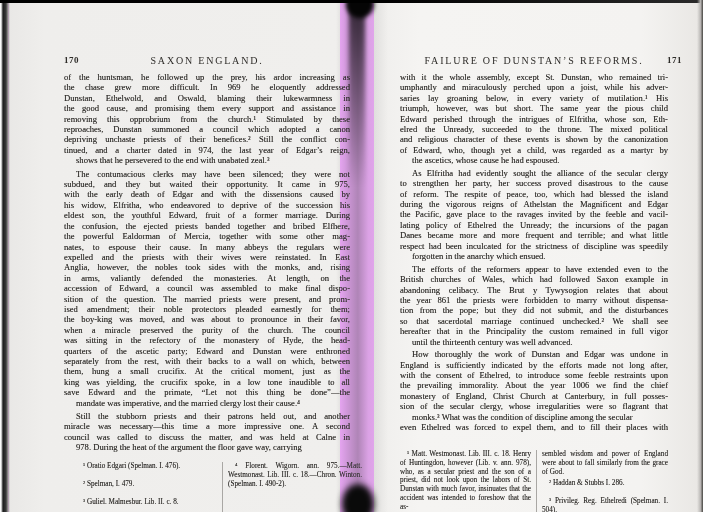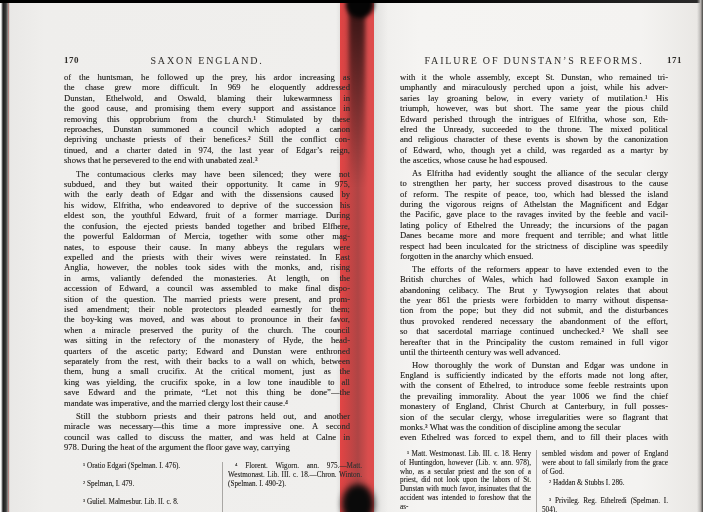--- a/index.html
+++ b/index.html
@@ -1,18 +1,18 @@
 <!DOCTYPE html>
 <html><head>
 <meta charset="utf-8">
 <style>
   html,body { margin:0; padding:0; background:#dddddd; }
   .scan {
     position:relative; width:703px; height:512px; overflow:hidden;
-    background:#ef4444;
+    background:#f0abfc;
     font-family:"Liberation Serif","DejaVu Serif",serif;
     color:#2e2c29;
   }
   
   .top-edge { position:absolute; left:0; top:0; width:703px; height:3px;
     background:linear-gradient(to right,#000 0%,#000 55%,#2a2a2a 100%); }
   .cover-edge { position:absolute; left:0; top:0; width:10px; height:512px;
     background:linear-gradient(to right,#fafafa 0px,#fafafa 1px,#1c1c1c 3px,#3a3a3a 6px,#9c9a97 8px,rgba(0,0,0,0) 10px); }
   .paper-left { position:absolute; left:9px; top:0; width:331px; height:512px;
     background:linear-gradient(to right,#e9e8e6 0px,#efeeec 35px,#f0efed 100%); }
@@ -41,21 +41,21 @@
     font-size:10px; letter-spacing:1.8px; white-space:nowrap; }
   .col-right .running { right:14px; }
 
   .page-body { margin-top:6px; font-size:8.6px; line-height:10.4px;
     text-shadow:0 0 0.45px rgba(40,38,35,0.55); }
   .body-right { width:268px; }
   .para { margin:0; }
   .para + .para { margin-top:3px; }
   .col-right .para + .para { margin-top:2.2px; }
   .tline { text-align:justify; text-align-last:justify; white-space:normal; }
-  .tline.last { text-align-last:left; }
+  .tline.last { text-align-last:left;margin-left:12px; }
   .para.indent > .tline:first-child { text-indent:12px; }
 
   
   .footnotes { position:absolute; display:flex; font-size:7.2px; line-height:8.8px;
     text-shadow:0 0 0.4px rgba(40,38,35,0.5); }
   .fn-left  { left:76px;  top:462px; width:286px; }
   .fn-right { left:400px; top:450px; width:268px; }
   .fn-col { box-sizing:border-box; }
   .fn-left  .fn-col-1 { width:146px; padding-right:6px; }
   .fn-left  .fn-col-2 { width:140px; border-left:1px solid #a9a7a4; padding-left:5px; }
@@ -160,21 +160,20 @@
           <div class="tline">Danes became more and more frequent and terrible; and what little</div>
           <div class="tline">respect had been inculcated for the strictness of discipline was speedily</div>
           <div class="tline last">forgotten in the anarchy which ensued.</div>
         </div>
       <div class="para indent">
           <div class="tline">The efforts of the reformers appear to have extended even to the</div>
           <div class="tline">British churches of Wales, which had followed Saxon example in</div>
           <div class="tline">abandoning celibacy.  The Brut y Tywysogion relates that about</div>
           <div class="tline">the year 861 the priests were forbidden to marry without dispensa-</div>
           <div class="tline">tion from the pope; but they did not submit, and the disturbances</div>
-          <div class="tline">thus provoked rendered necessary the abandonment of the effort,</div>
           <div class="tline">so that sacerdotal marriage continued unchecked.²  We shall see</div>
           <div class="tline">hereafter that in the Principality the custom remained in full vigor</div>
           <div class="tline last">until the thirteenth century was well advanced.</div>
         </div>
       <div class="para indent">
           <div class="tline">How thoroughly the work of Dunstan and Edgar was undone in</div>
           <div class="tline">England is sufficiently indicated by the efforts made not long after,</div>
           <div class="tline">with the consent of Ethelred, to introduce some feeble restraints upon</div>
           <div class="tline">the prevailing immorality.  About the year 1006 we find the chief</div>
           <div class="tline">monastery of England, Christ Church at Canterbury, in full posses-</div>

